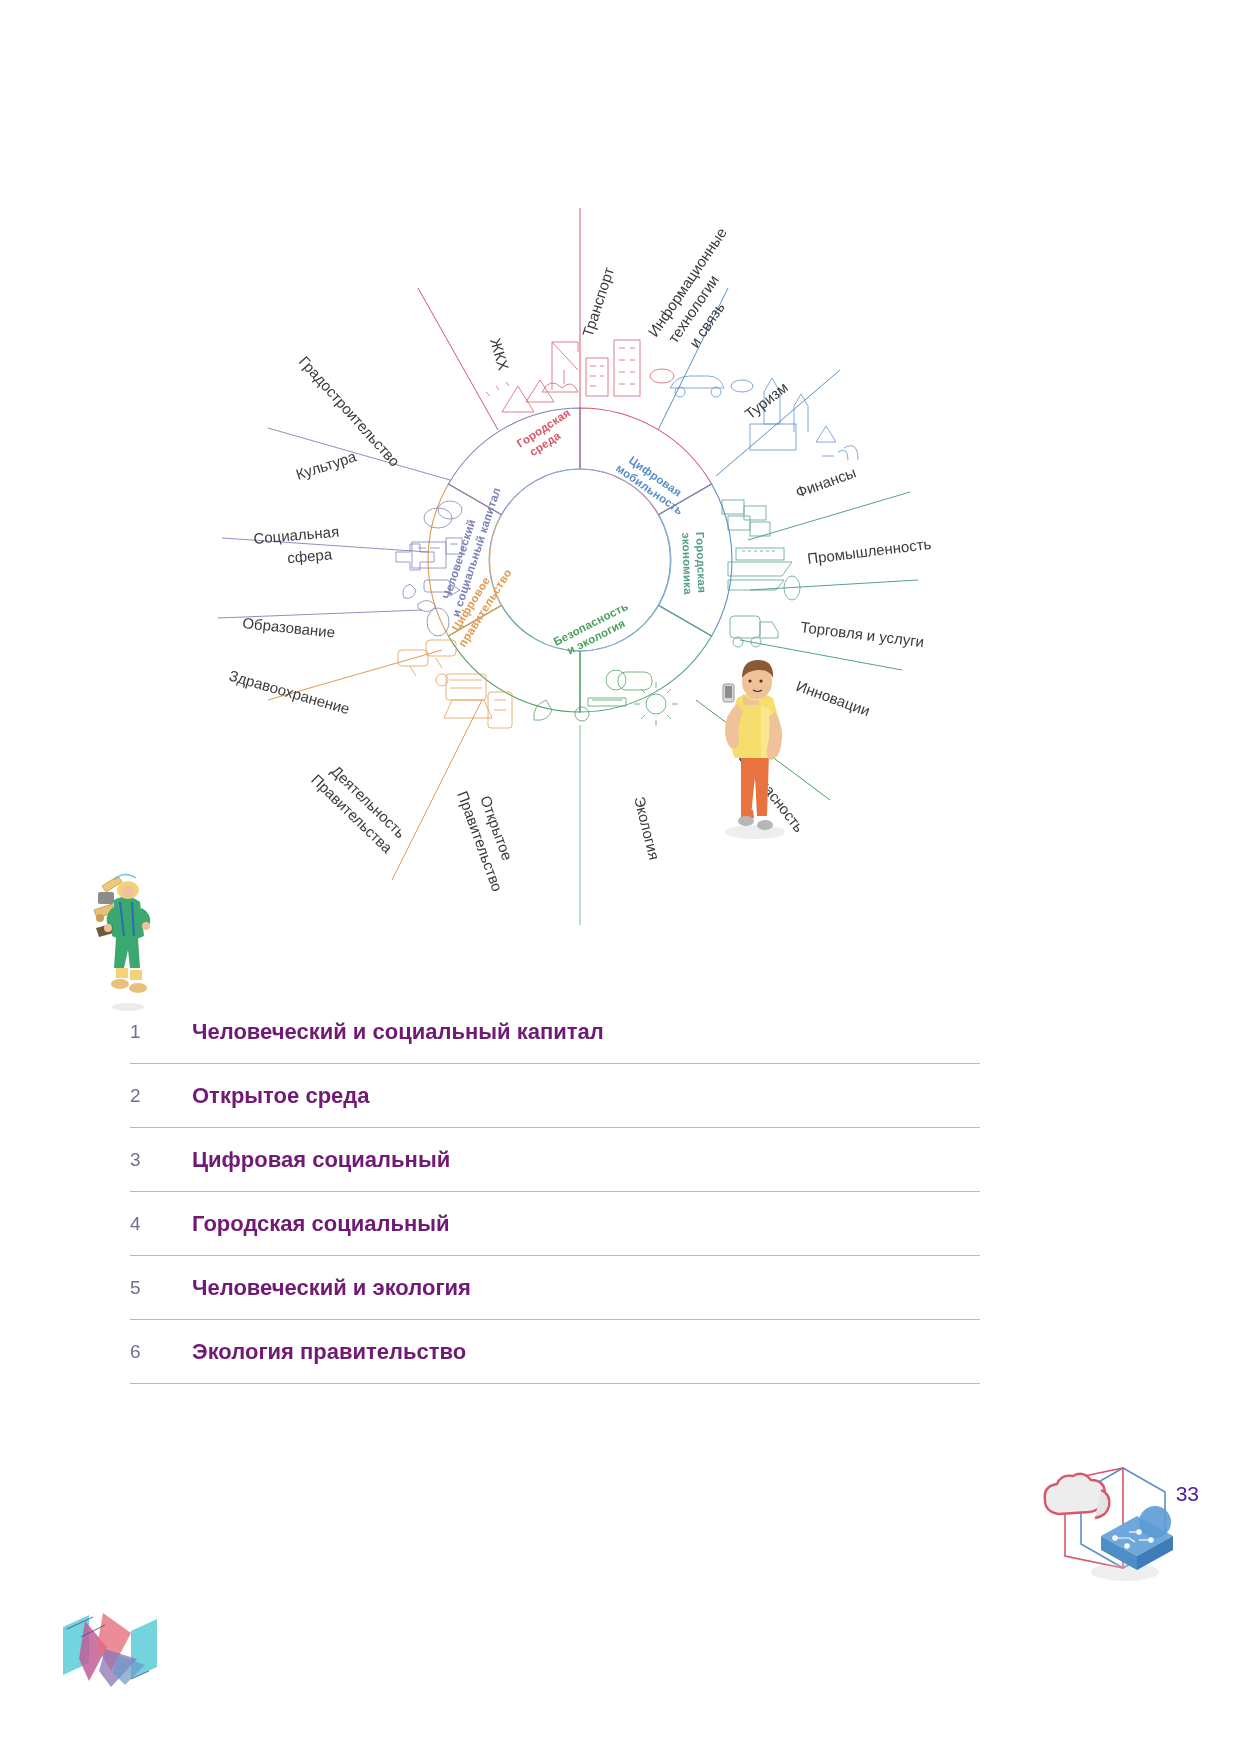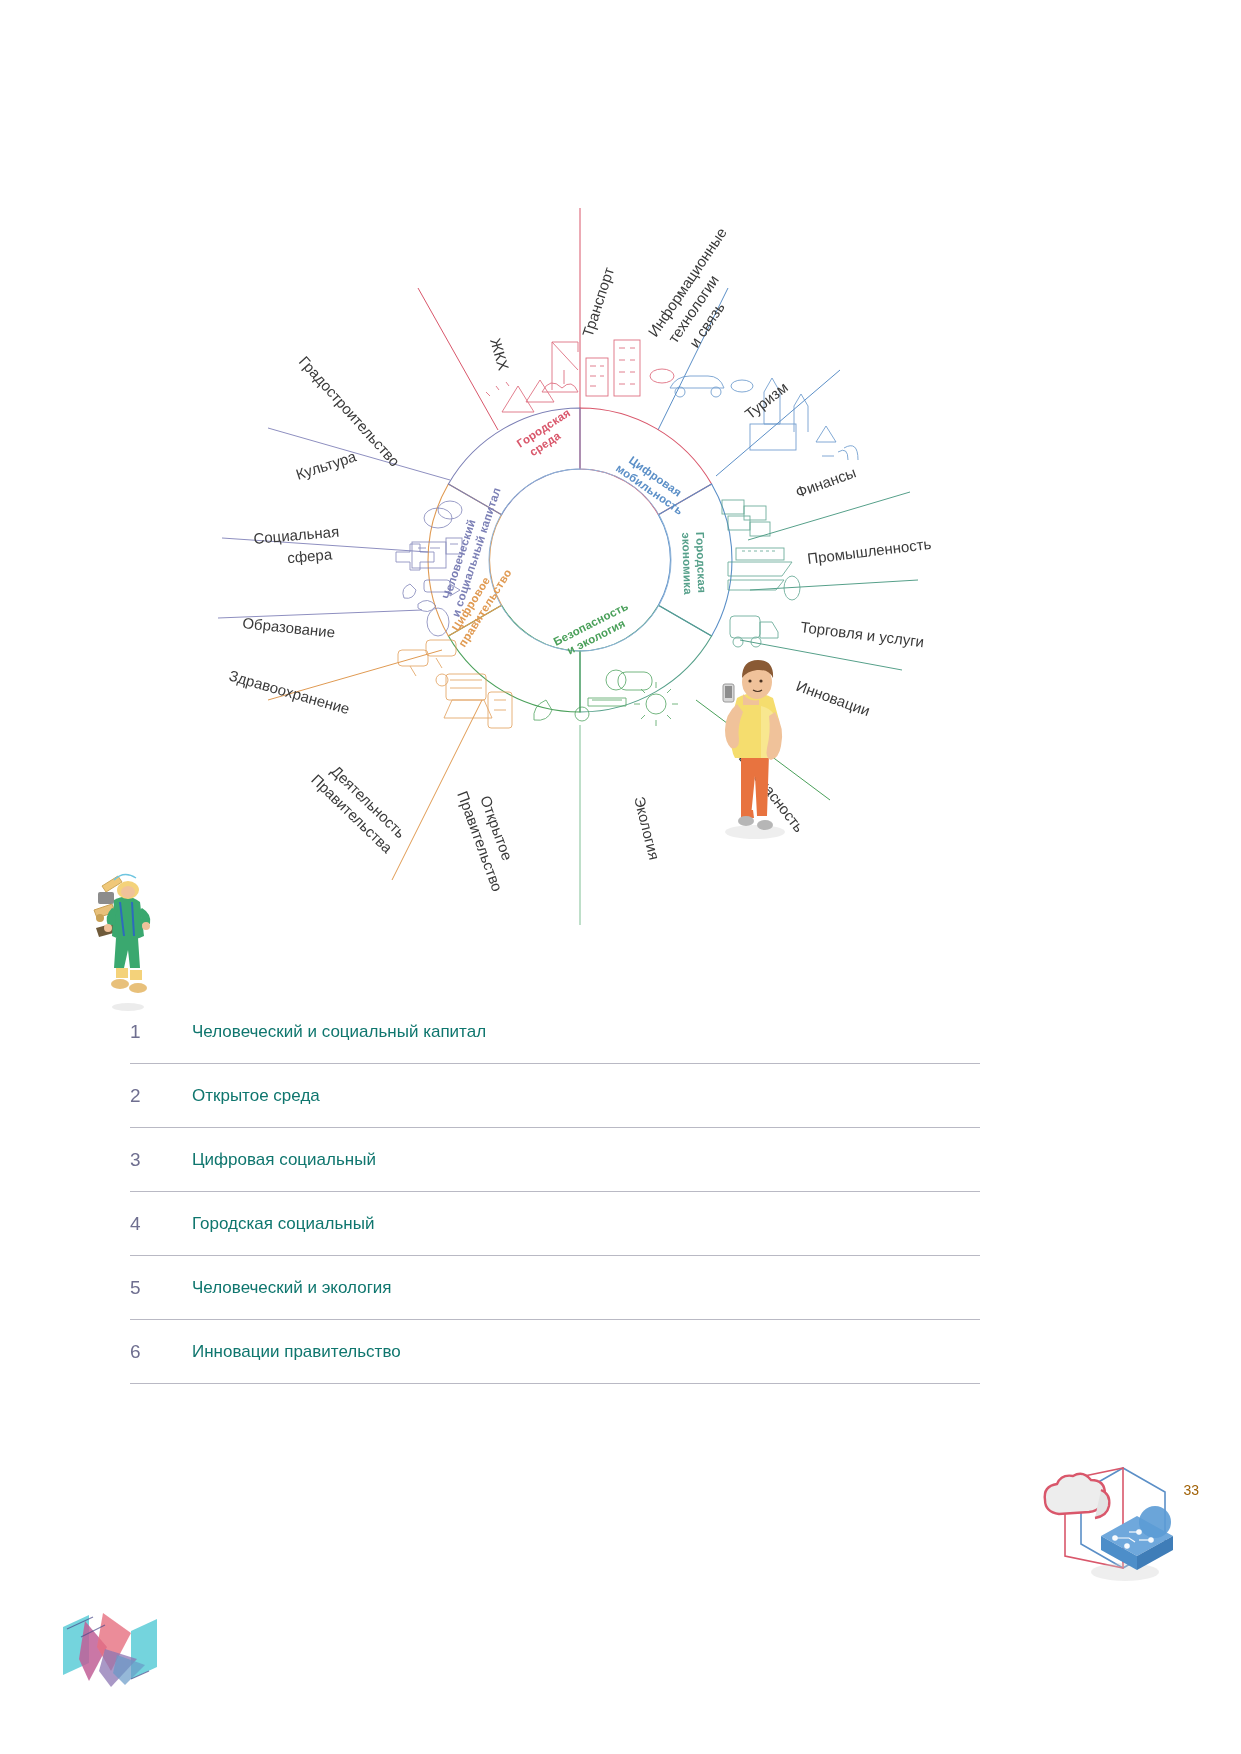--- a/index.html
+++ b/index.html
@@ -26,26 +26,26 @@
   #person{position:absolute;left:545px;top:470px;width:120px;height:190px;}
 
   
   #worker{position:absolute;left:92px;top:862px;width:70px;height:150px;}
 
   
   #list{position:absolute;left:130px;top:1000px;width:850px;}
   .row{display:flex;align-items:center;height:63px;border-bottom:1px solid #b9b9c4;}
   .row:first-child{border-top:none;}
   .row .num{width:62px;color:#6f6f90;font-size:19px;}
-  .row .lbl{color:#0f766e;font-size:17px;}
+  .row .lbl{color:#701a75;font-size:22px;font-weight:bold;}
 
   
   #cloud-logo{position:absolute;left:1005px;top:1440px;width:190px;height:190px;}
   #corner-logo{position:absolute;left:45px;top:1585px;width:130px;height:130px;}
-  #page-num{position:absolute;right:42px;top:1482px;color:#a16207;font-size:14px;}
+  #page-num{position:absolute;right:42px;top:1482px;color:#4c1d95;font-size:21px;}
 </style>
 </head>
 <body>
 
 <div class="page">
 
   <div id="wheel-wrap">
     <svg id="wheel-svg" viewBox="0 0 860 760">
       <defs>
 
@@ -342,21 +342,21 @@
     <div class="row">
       <span class="num">4</span>
       <span class="lbl">Городская социальный</span>
     </div>
     <div class="row">
       <span class="num">5</span>
       <span class="lbl">Человеческий и экология</span>
     </div>
     <div class="row">
       <span class="num">6</span>
-      <span class="lbl">Инновации правительство</span>
+      <span class="lbl">Экология правительство</span>
     </div>
   </div>
 
   <svg id="cloud-logo" viewBox="0 0 190 190">
     <path d="M118 28 L160 52 L160 104 L118 128 L76 104 L76 52 Z" fill="none" stroke="#5b8fc7" stroke-width="1.6"></path>
     <path d="M60 40 L118 28 L118 128 L60 116 Z" fill="none" stroke="#d9576b" stroke-width="1.6"></path>
     <ellipse cx="120" cy="132" rx="34" ry="9" fill="#cfcfcf" opacity=".35"></ellipse>
 
     <path d="M96 96 L132 76 L168 96 L132 116 Z" fill="#6fa8dc"></path>
     <path d="M96 96 L96 110 L132 130 L132 116 Z" fill="#4d8ec9"></path>

